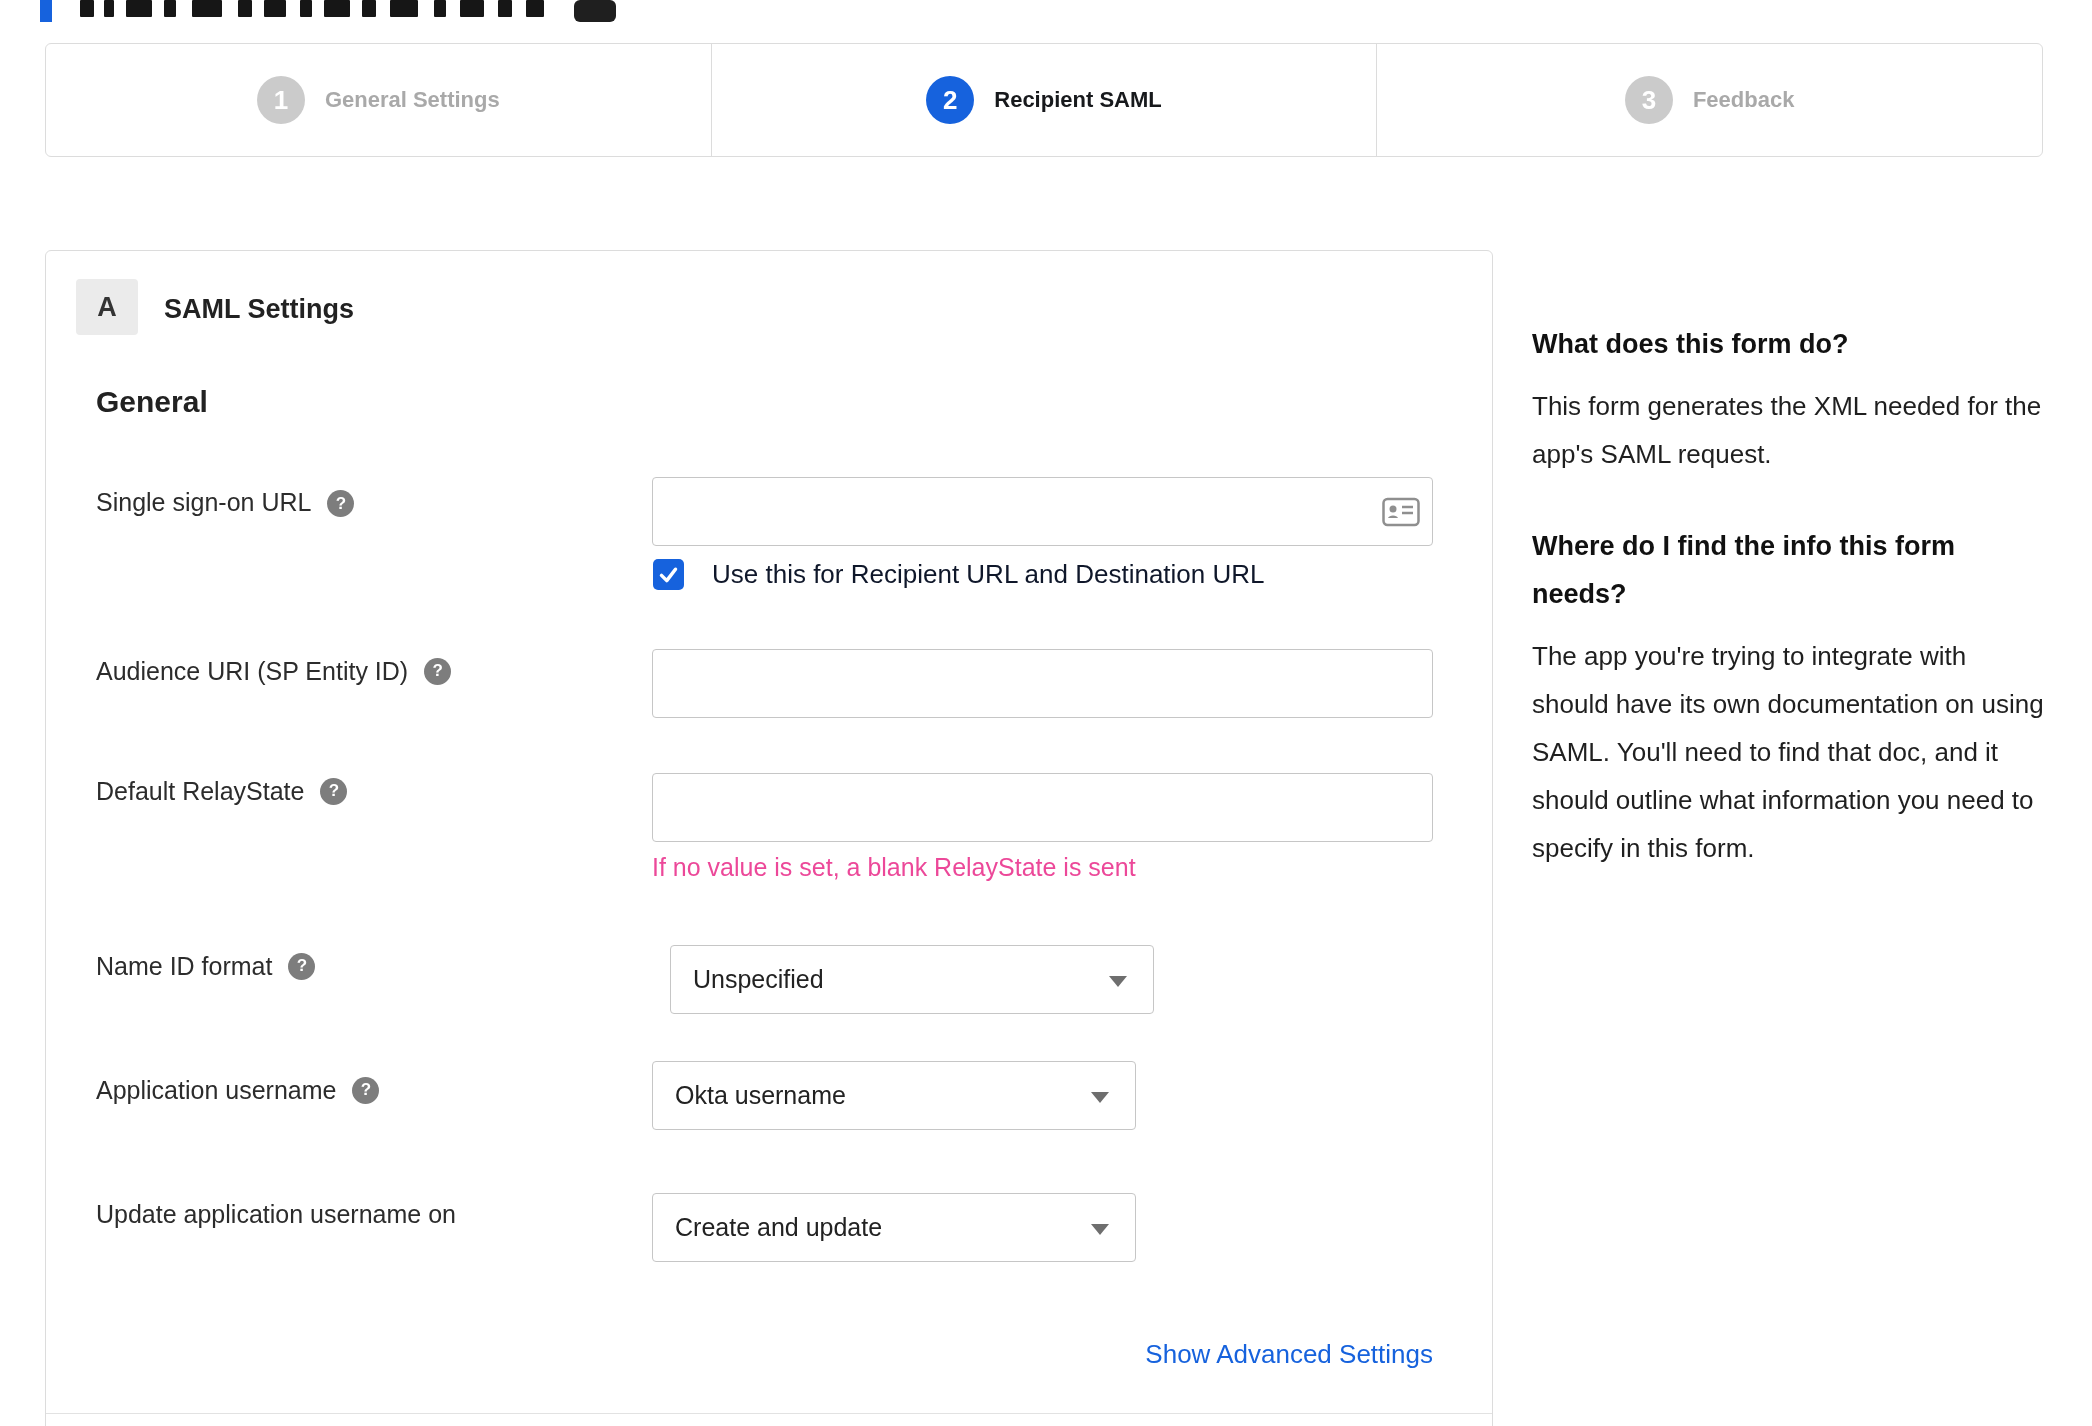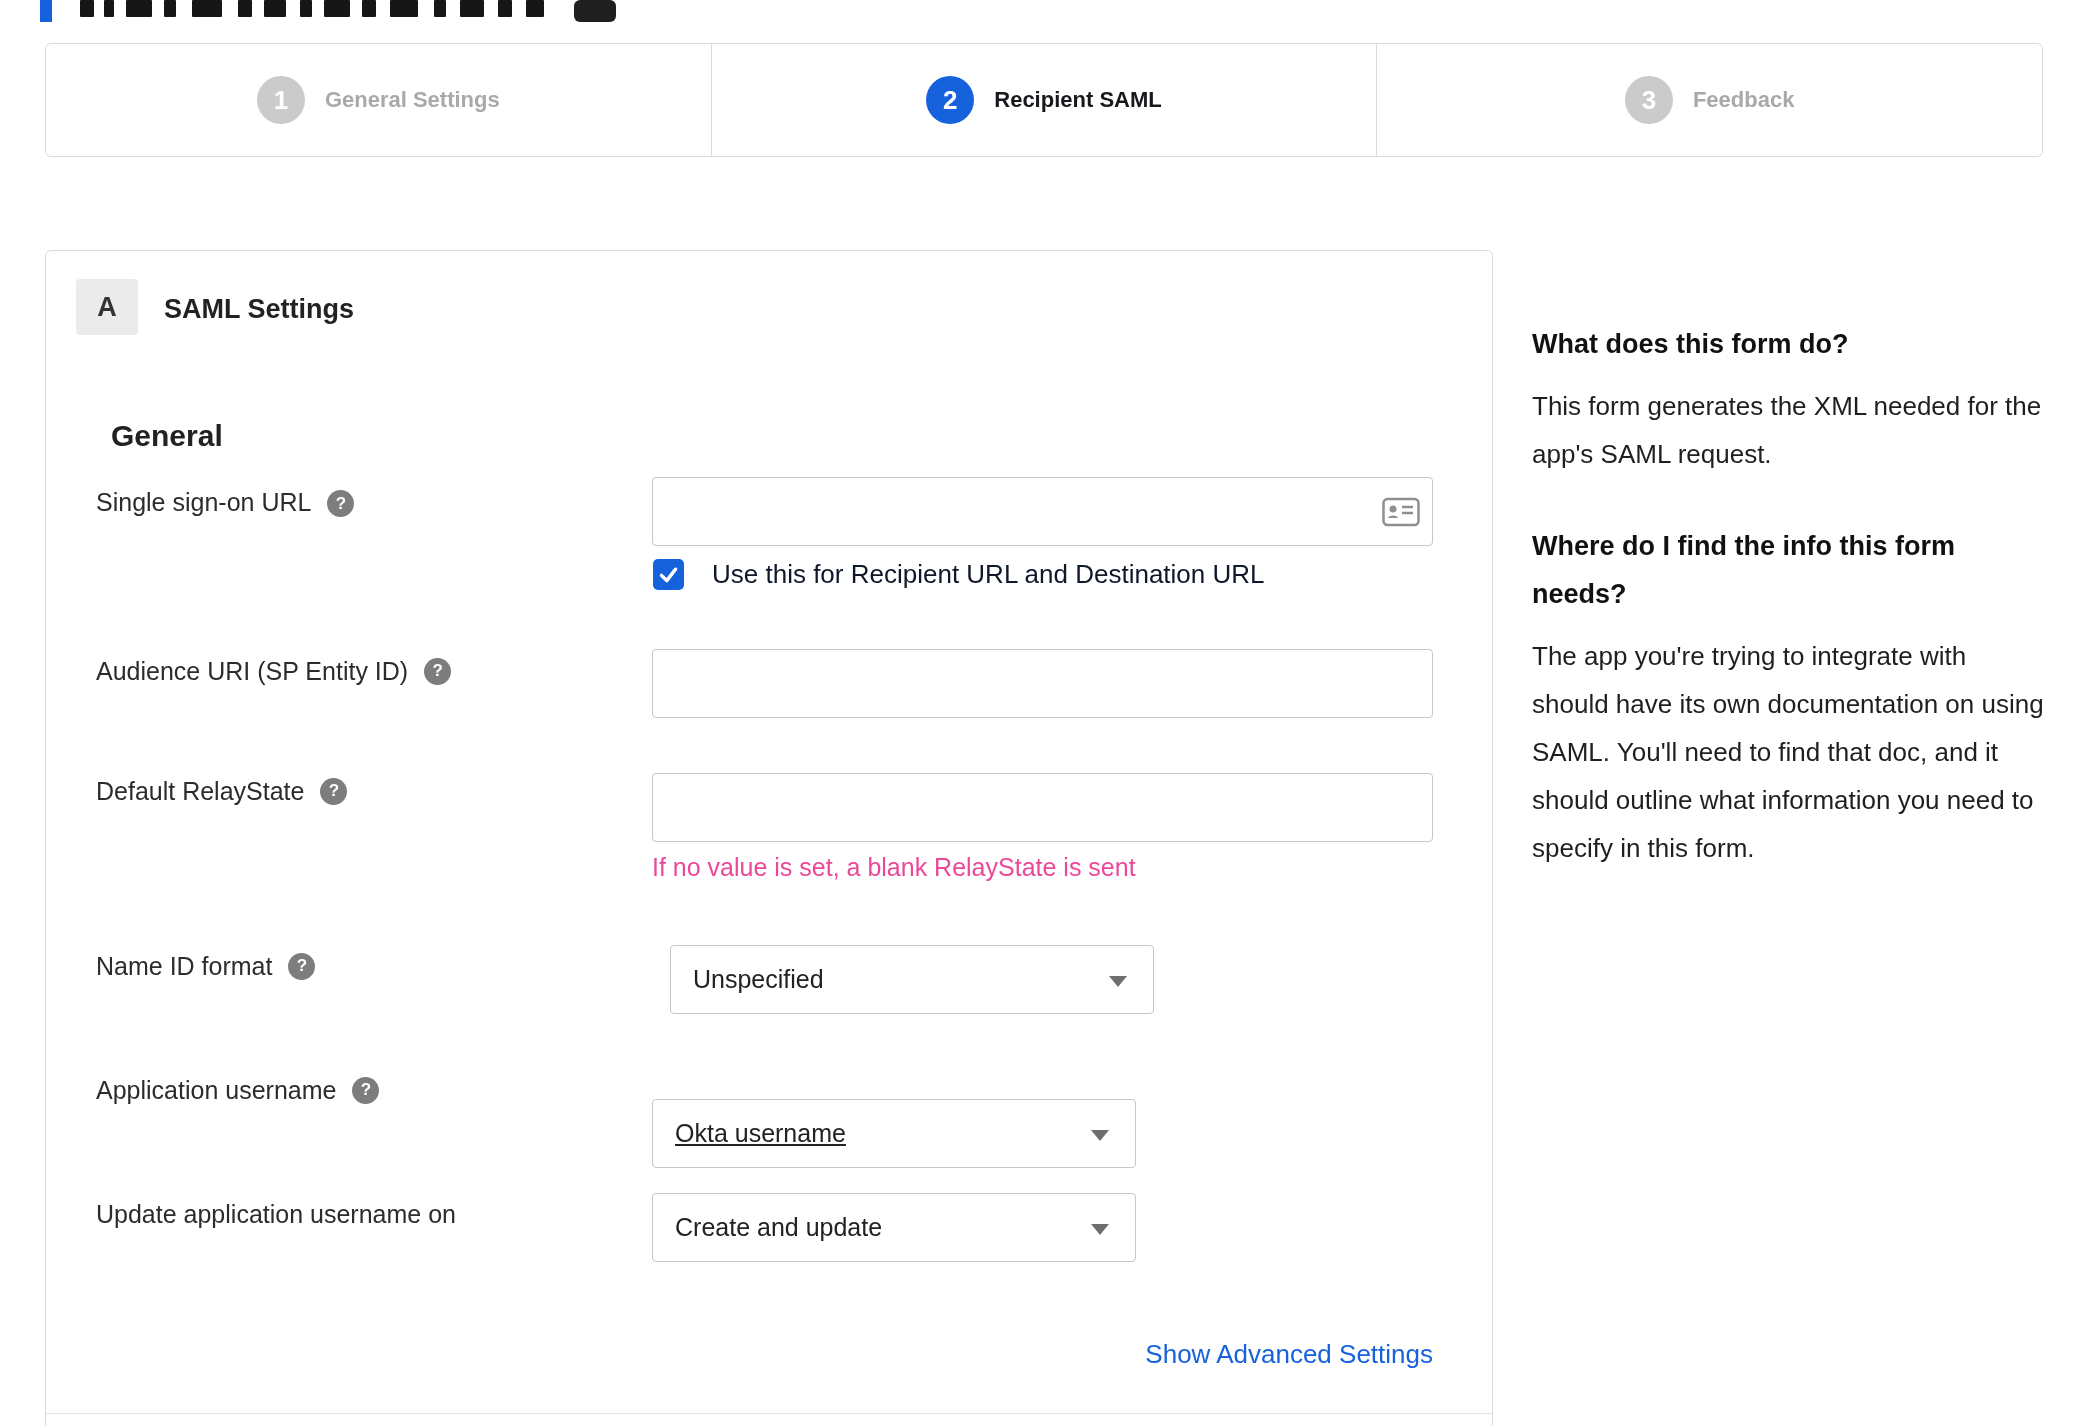--- a/index.html
+++ b/index.html
@@ -42,21 +42,21 @@
     position:absolute; left:30px; top:28px; width:62px; height:56px;
     background:#ebebeb; border-radius:4px; color:#333;
     display:flex; align-items:center; justify-content:center;
     font-size:27px; font-weight:bold;
   }
   .panel-title {
     position:absolute; left:118px; top:38px; height:40px; line-height:40px;
     font-size:27px; font-weight:bold; color:#222;
   }
   .section-title {
-    position:absolute; left:65px; top:134px; font-size:30px; font-weight:bold; color:#222;margin-top:34px;
+    position:absolute; left:50px; top:134px; font-size:30px; font-weight:bold; color:#222;
   }
 
   .lbl {
     position:absolute; left:50px; height:36px;
     display:flex; align-items:center; gap:16px;
     font-size:25px; color:#2c2c2c;
   }
   .help-dot {
     width:27px; height:27px; border-radius:50%; background:#7d7d7d;
     color:#fff; font-size:17px; font-weight:bold;
@@ -201,21 +201,21 @@
   </div>
   <div class="select" style="top:694px;margin-left:18px;">
     <span>Unspecified</span>
     <span class="caret"></span>
   </div>
 
   <div class="lbl" style="top:821px;">
     <span>Application username</span>
     <span class="help-dot">?</span>
   </div>
-  <div class="select" style="top:848px;text-decoration:underline;">
+  <div class="select" style="top:810px;">
     <span>Okta username</span>
     <span class="caret"></span>
   </div>
 
   <div class="lbl" style="top:945px;">
     <span>Update application username on</span>
   </div>
   <div class="select" style="top:942px;">
     <span>Create and update</span>
     <span class="caret"></span>

